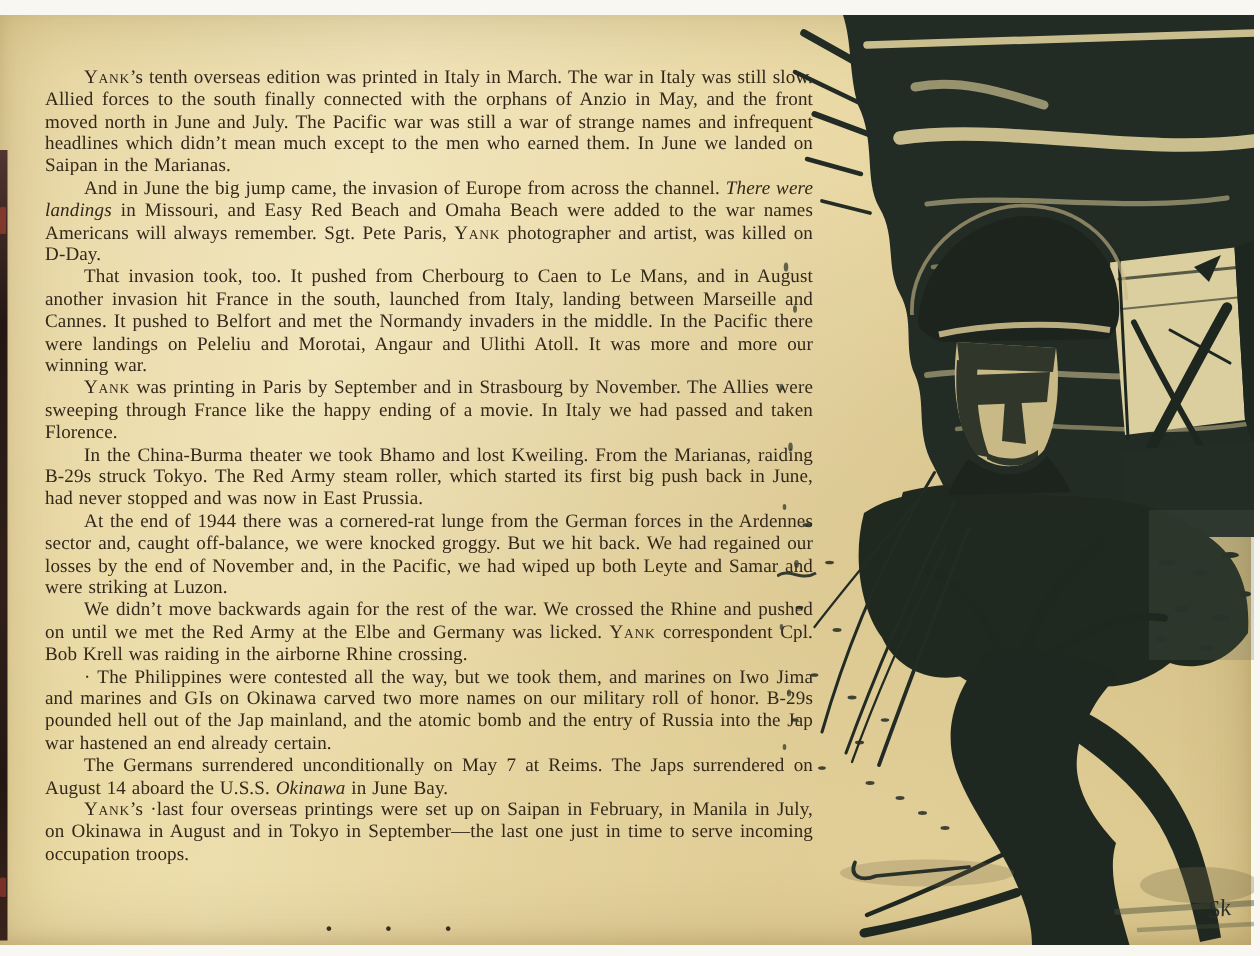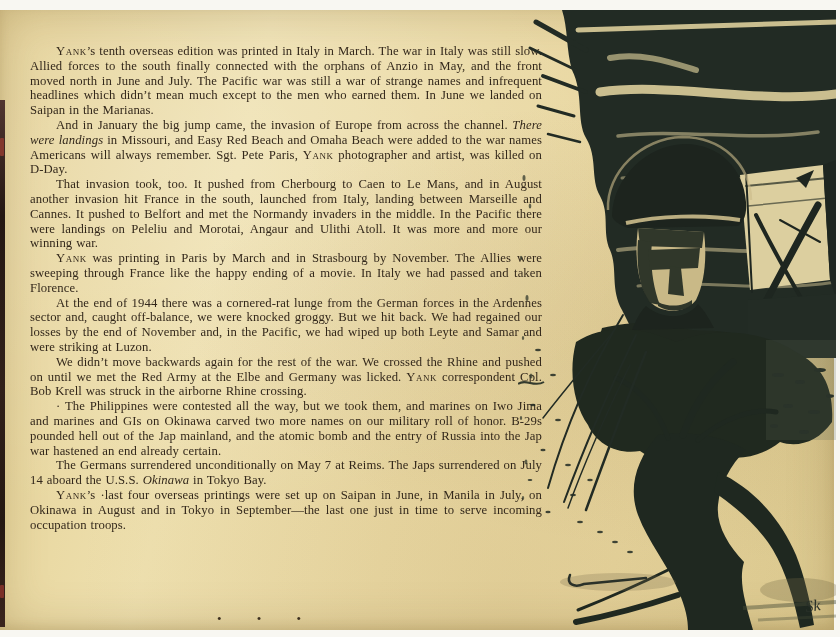--- a/index.html
+++ b/index.html
@@ -41,28 +41,29 @@
 </head>
 <body>
 
 <div class="paper"></div>
 <div class="edge-strip"></div>
 <div class="edge-mark m1"></div>
 <div class="edge-mark m2"></div>
 
 <div class="text-column">
     <p class="para"><span class="sc">Yank</span><span>’s tenth overseas edition was printed in Italy in March. The war in Italy was still slow. Allied forces to the south finally connected with the orphans of Anzio in May, and the front moved north in June and July. The Pacific war was still a war of strange names and infrequent headlines which didn’t mean much except to the men who earned them. In June we landed on Saipan in the Marianas.</span></p>
-    <p class="para"><span>And in January the big jump came, the invasion of Europe from across the channel. </span><span class="it">There were landings</span><span> in Missouri, and Easy Red Beach and Omaha Beach were added to the war names Americans will always remember. Sgt. Pete Paris, </span><span class="sc">Yank</span><span> photographer and artist, was killed on D-Day.</span></p>
+    <p class="para"><span>And in June the big jump came, the invasion of Europe from across the channel. </span><span class="it">There were landings</span><span> in Missouri, and Easy Red Beach and Omaha Beach were added to the war names Americans will always remember. Sgt. Pete Paris, </span><span class="sc">Yank</span><span> photographer and artist, was killed on D-Day.</span></p>
     <p class="para"><span>That invasion took, too. It pushed from Cherbourg to Caen to Le Mans, and in August another invasion hit France in the south, launched from Italy, landing between Marseille and Cannes. It pushed to Belfort and met the Normandy invaders in the middle. In the Pacific there were landings on Peleliu and Morotai, Angaur and Ulithi Atoll. It was more and more our winning war.</span></p>
-    <p class="para"><span class="sc">Yank</span><span> was printing in Paris by March and in Strasbourg by November. The Allies were sweeping through France like the happy ending of a movie. In Italy we had passed and taken Florence.</span></p>
+    <p class="para"><span class="sc">Yank</span><span> was printing in Paris by September and in Strasbourg by November. The Allies were sweeping through France like the happy ending of a movie. In Italy we had passed and taken Florence.</span></p>
+    <p class="para"><span>In the China-Burma theater we took Bhamo and lost Kweiling. From the Marianas, raiding B-29s struck Tokyo. The Red Army steam roller, which started its first big push back in June, had never stopped and was now in East Prussia.</span></p>
     <p class="para"><span>At the end of 1944 there was a cornered-rat lunge from the German forces in the Ardennes sector and, caught off-balance, we were knocked groggy. But we hit back. We had regained our losses by the end of November and, in the Pacific, we had wiped up both Leyte and Samar and were striking at Luzon.</span></p>
-    <p class="para"><span>We didn’t move backwards again for the rest of the war. We crossed the Rhine and pushed on until we met the Red Army at the Elbe and Germany was licked. </span><span class="sc">Yank</span><span> correspondent Cpl. Bob Krell was struck in the airborne Rhine crossing.</span></p>
+    <p class="para"><span>We didn’t move backwards again for the rest of the war. We crossed the Rhine and pushed on until we met the Red Army at the Elbe and Germany was licked. </span><span class="sc">Yank</span><span> correspondent Cpl. Bob Krell was raiding in the airborne Rhine crossing.</span></p>
     <p class="para"><span>· The Philippines were contested all the way, but we took them, and marines on Iwo Jima and marines and GIs on Okinawa carved two more names on our military roll of honor. B-29s pounded hell out of the Jap mainland, and the atomic bomb and the entry of Russia into the Jap war hastened an end already certain.</span></p>
-    <p class="para"><span>The Germans surrendered unconditionally on May 7 at Reims. The Japs surrendered on July 14 aboard the U.S.S. </span><span class="it">Okinawa</span><span> in Tokyo Bay.</span></p>
-    <p class="para"><span class="sc">Yank</span><span>’s ·last four overseas printings were set up on Saipan in June, in Manila in July, on Okinawa in August and in Tokyo in September—the last one just in time to serve incoming occupation troops.</span></p>
+    <p class="para"><span>The Germans surrendered unconditionally on May 7 at Reims. The Japs surrendered on August 14 aboard the U.S.S. </span><span class="it">Okinawa</span><span> in June Bay.</span></p>
+    <p class="para"><span class="sc">Yank</span><span>’s ·last four overseas printings were set up on Saipan in February, in Manila in July, on Okinawa in August and in Tokyo in September—the last one just in time to serve incoming occupation troops.</span></p>
   </div>
 
 <div class="end-dots">• • •</div>
 
 <svg class="art" viewBox="0 0 318 620" aria-hidden="true">
 
   <path fill="#222b24" d="M44,0 L318,0 L318,332 L240,332 C214,326 192,318 172,322 C152,326 132,322 112,316
        L104,300 C92,278 100,258 92,240 C84,222 92,204 82,186 C72,168 80,148 68,128
        C58,110 66,84 54,60 C48,40 50,18 44,0 Z"></path>
 

